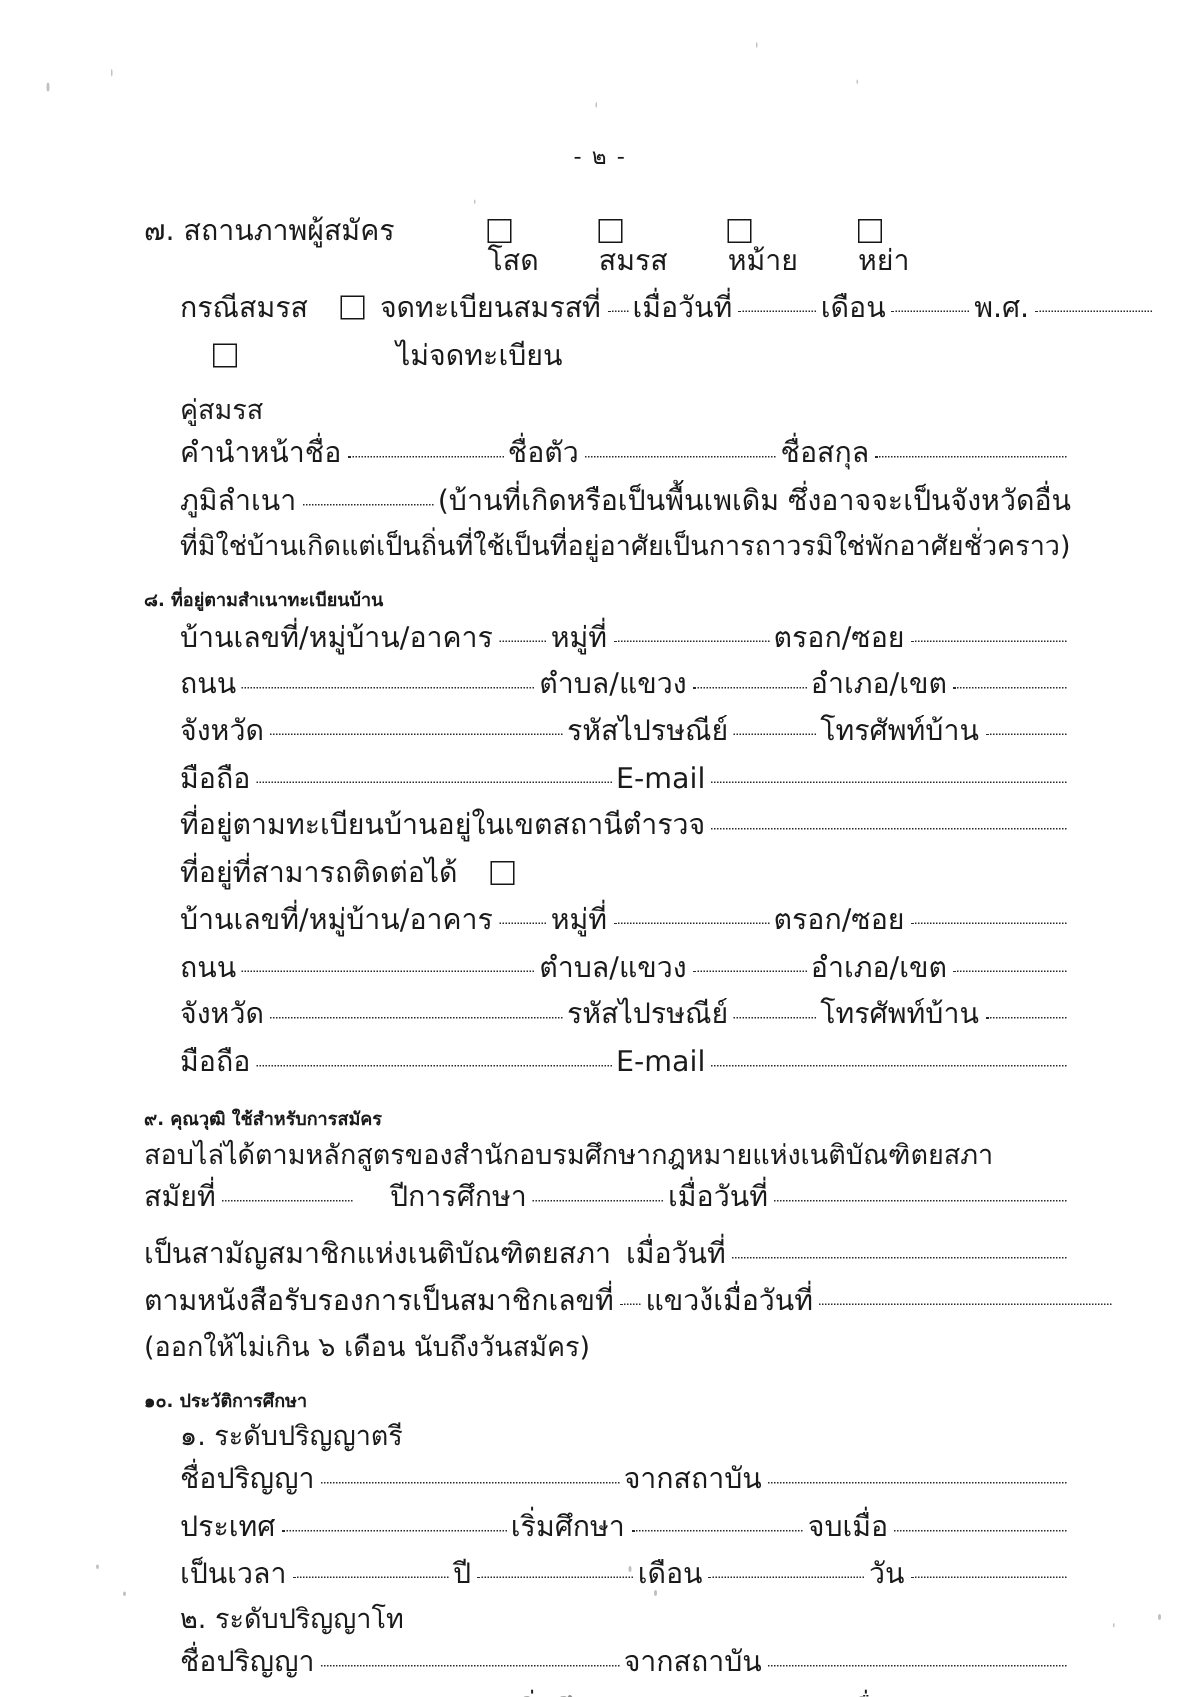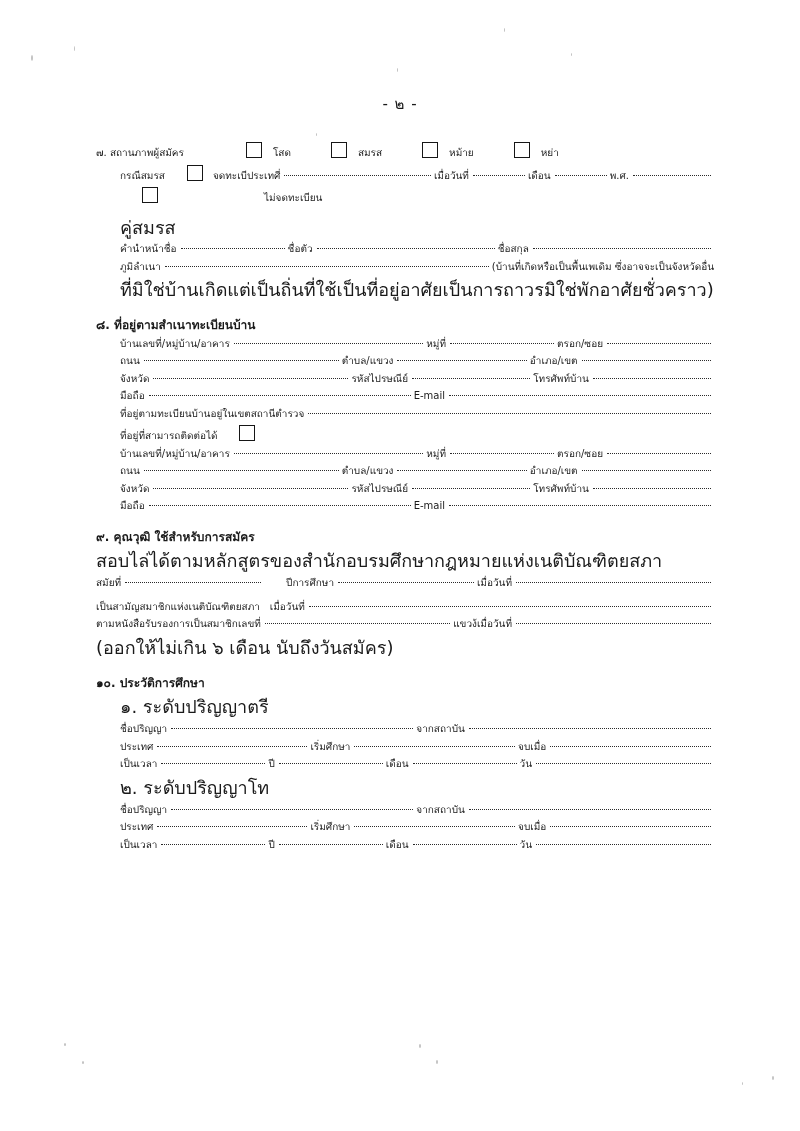--- a/index.html
+++ b/index.html
@@ -46,21 +46,21 @@
   .body-area {
     position: absolute;
     left: 96px;
     top: 140px;
     width: 618px;
   }
 
   .row {
     display: flex;
     align-items: baseline;
-    font-size: 10px;
+    font-size: 19px;
     line-height: 1.55;
     white-space: nowrap;
     margin-bottom: 2px;
   }
 
   .sec-head {
     font-size: 12px;
     line-height: 1.55;
     white-space: nowrap;
     font-weight: 700;
@@ -101,21 +101,21 @@
   }
 
   .indent-1 { padding-left: 24px; }
   .indent-2 { padding-left: 46px; gap: 48px; }
 
   .gap-sm { width: 10px; flex: 0 0 auto; }
   .gap-md { width: 22px; flex: 0 0 auto; }
   .gap-lg { width: 40px; flex: 0 0 auto; }
 
   .status-opts { display: flex; align-items: baseline; }
-  .status-opt { display: flex; align-items: baseline; }
+  .status-opt { display: flex; align-items: baseline; flex-direction: column; }
   .status-opt .chk { margin-right: 11px; }
 
   .block-gap { height: 12px; }
   .block-gap-sm { height: 6px; }
 </style>
 </head>
 <body>
 
 <div class="page">
 
@@ -160,21 +160,21 @@
           <span>หย่า</span>
         </span>
       </span>
     </div>
 
     <div class="row indent-1">
       <span class="lbl">กรณีสมรส</span>
       <span class="gap-md"></span>
       <span class="chk"></span>
       <span class="gap-sm"></span>
-      <span class="lbl">จดทะเบีประเทศี่</span>
+      <span class="lbl">จดทะเบียนสมรสที่</span>
       <span class="dots"></span>
       <span class="lbl">เมื่อวันที่</span>
       <span class="dots w-xs"></span>
       <span class="lbl">เดือน</span>
       <span class="dots w-xs"></span>
       <span class="lbl">พ.ศ.</span>
       <span class="dots w-sm"></span>
     </div>
 
     <div class="row indent-2">

